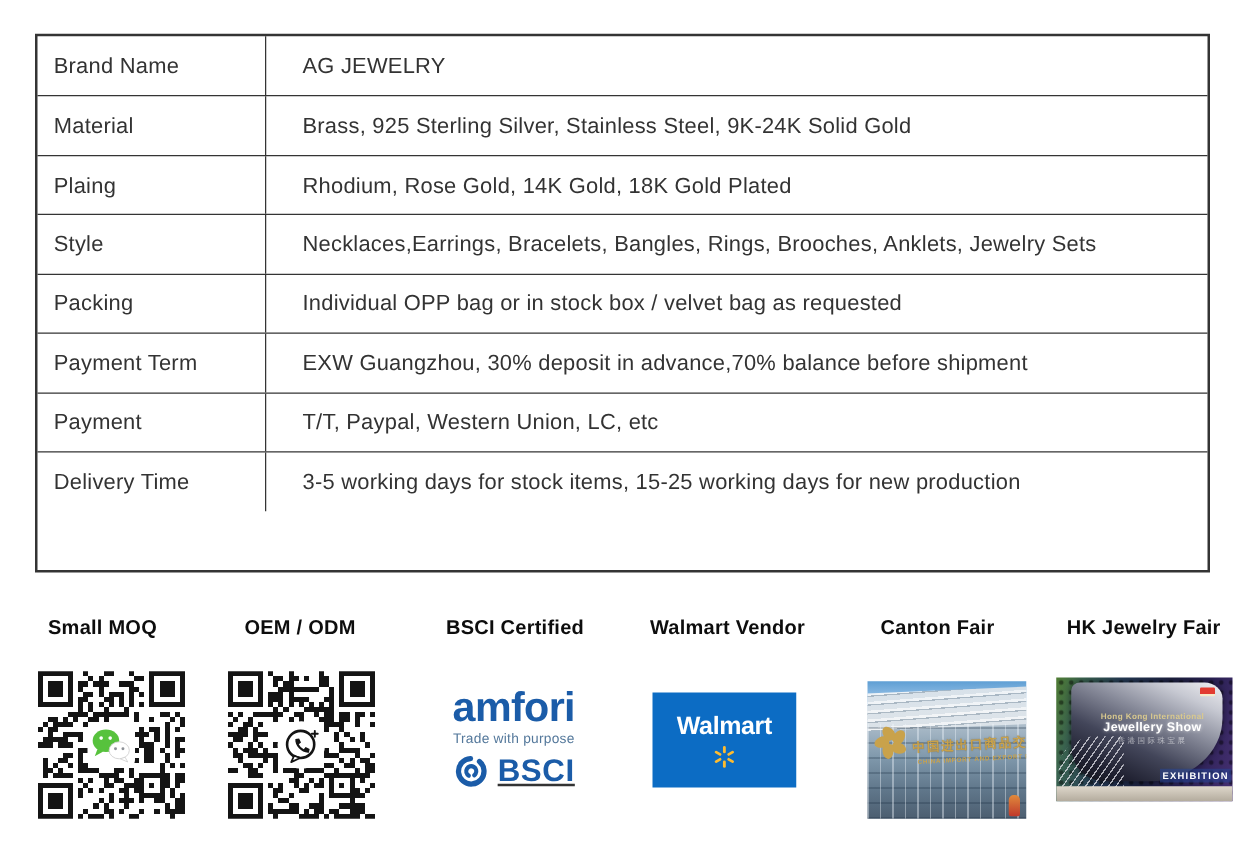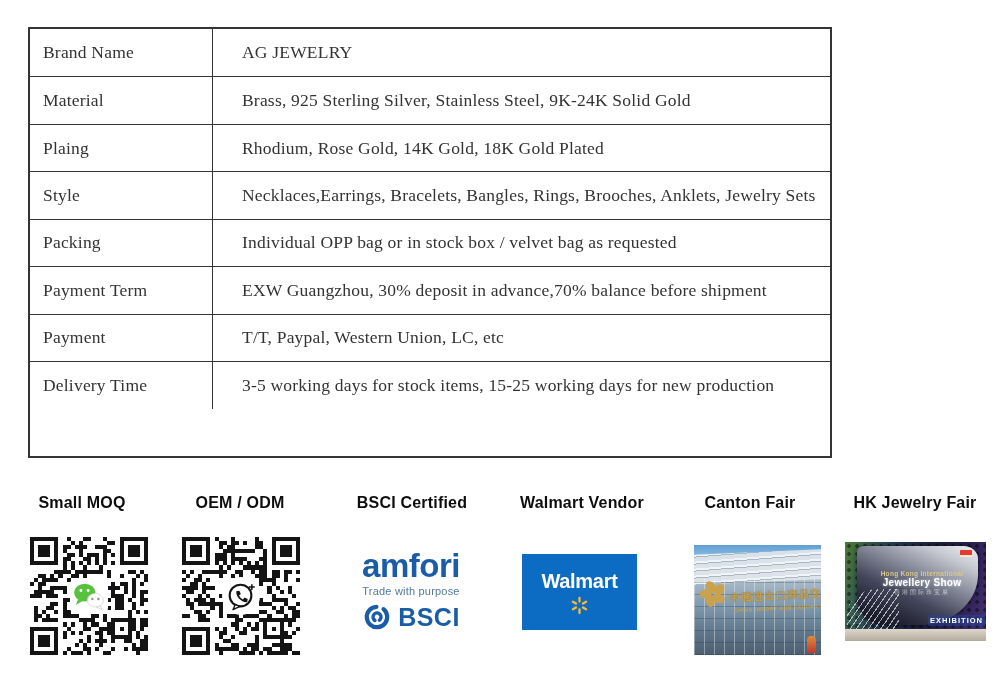--- a/index.html
+++ b/index.html
@@ -1,23 +1,23 @@
 <!DOCTYPE html>
 <html style="--table-border: #343434; --table-text: #333333; --amfori-blue: #1b5ca8; --amfori-tagline: #54789b; --walmart-blue: #0c6cc4;"><head>
 <meta charset="utf-8">
 <style>
   * { margin:0; padding:0; box-sizing:border-box; }
   html,body { background:#fff; }
   body { width:1000px; height:677px; position:relative; overflow:hidden;
          font-family:"Liberation Sans", sans-serif; color:#333; }
 
   
-  .spec-table { position:absolute; left:28px; top:27px; width:804px; height:431px;
+  .spec-table { position:absolute; left:28px; top:27px; width:940px; height:431px;
                 border:2px solid var(--table-border,#343434);
-                display:grid; grid-template-rows:repeat(9,1fr);font-family:Liberation Serif, serif; }
+                display:grid; grid-template-rows:repeat(9,1fr); }
   .t-row { display:grid; grid-template-columns:183px 1fr; }
   .t-row + .t-row { border-top:1.5px solid var(--table-border,#343434); }
   .t-label, .t-value { display:flex; align-items:center; font-size:17.5px;
                        color:var(--table-text,#333); letter-spacing:.2px; }
   .t-label { padding-left:13px; border-right:1.5px solid var(--table-border,#343434); }
   .t-value { padding-left:29px; padding-right:2px; white-space:nowrap; }
 
   
   .badge-label { position:absolute; top:494px; height:22px; text-align:center;
                  font-size:16px; font-weight:bold; color:#0d0d0d; letter-spacing:.2px; }
@@ -28,21 +28,21 @@
   .qr-icon { position:absolute; left:50%; top:50%; transform:translate(-50%,-50%);
              background:#fff; display:flex; align-items:center; justify-content:center; }
   .qr-icon.round { border-radius:50%; }
   .qr-icon.box { border-radius:6px; }
 
   
   .amfori { position:absolute; left:352px; top:549px; width:118px; height:92px; text-align:center; }
   .amfori-word { font-size:33px; font-weight:bold; line-height:1;
                  color:var(--amfori-blue,#1b5ca8); letter-spacing:-.5px; }
   .amfori-tag  { font-size:11px; margin-top:3px; color:var(--amfori-tagline,#54789b); letter-spacing:.2px; }
-  .amfori-row  { display:flex; align-items:center; justify-content:center; gap:6px; margin-top:5px; }
+  .amfori-row  { display:flex; align-items:center; justify-content:center; gap:6px; margin-top:5px;text-decoration:underline; }
   .amfori-cert { font-size:25px; font-weight:600; color:var(--amfori-blue,#1b5ca8); letter-spacing:.5px; }
 
   
   .walmart { position:absolute; left:522px; top:554px; width:115px; height:76px;
              background:var(--walmart-blue,#0c6cc4); display:flex; align-items:center;
              justify-content:center; gap:3px;flex-direction:column; }
   .walmart-word { color:#fff; font-size:20px; font-weight:bold; letter-spacing:-.3px; }
 
   
   .photo { position:absolute; overflow:hidden; }

